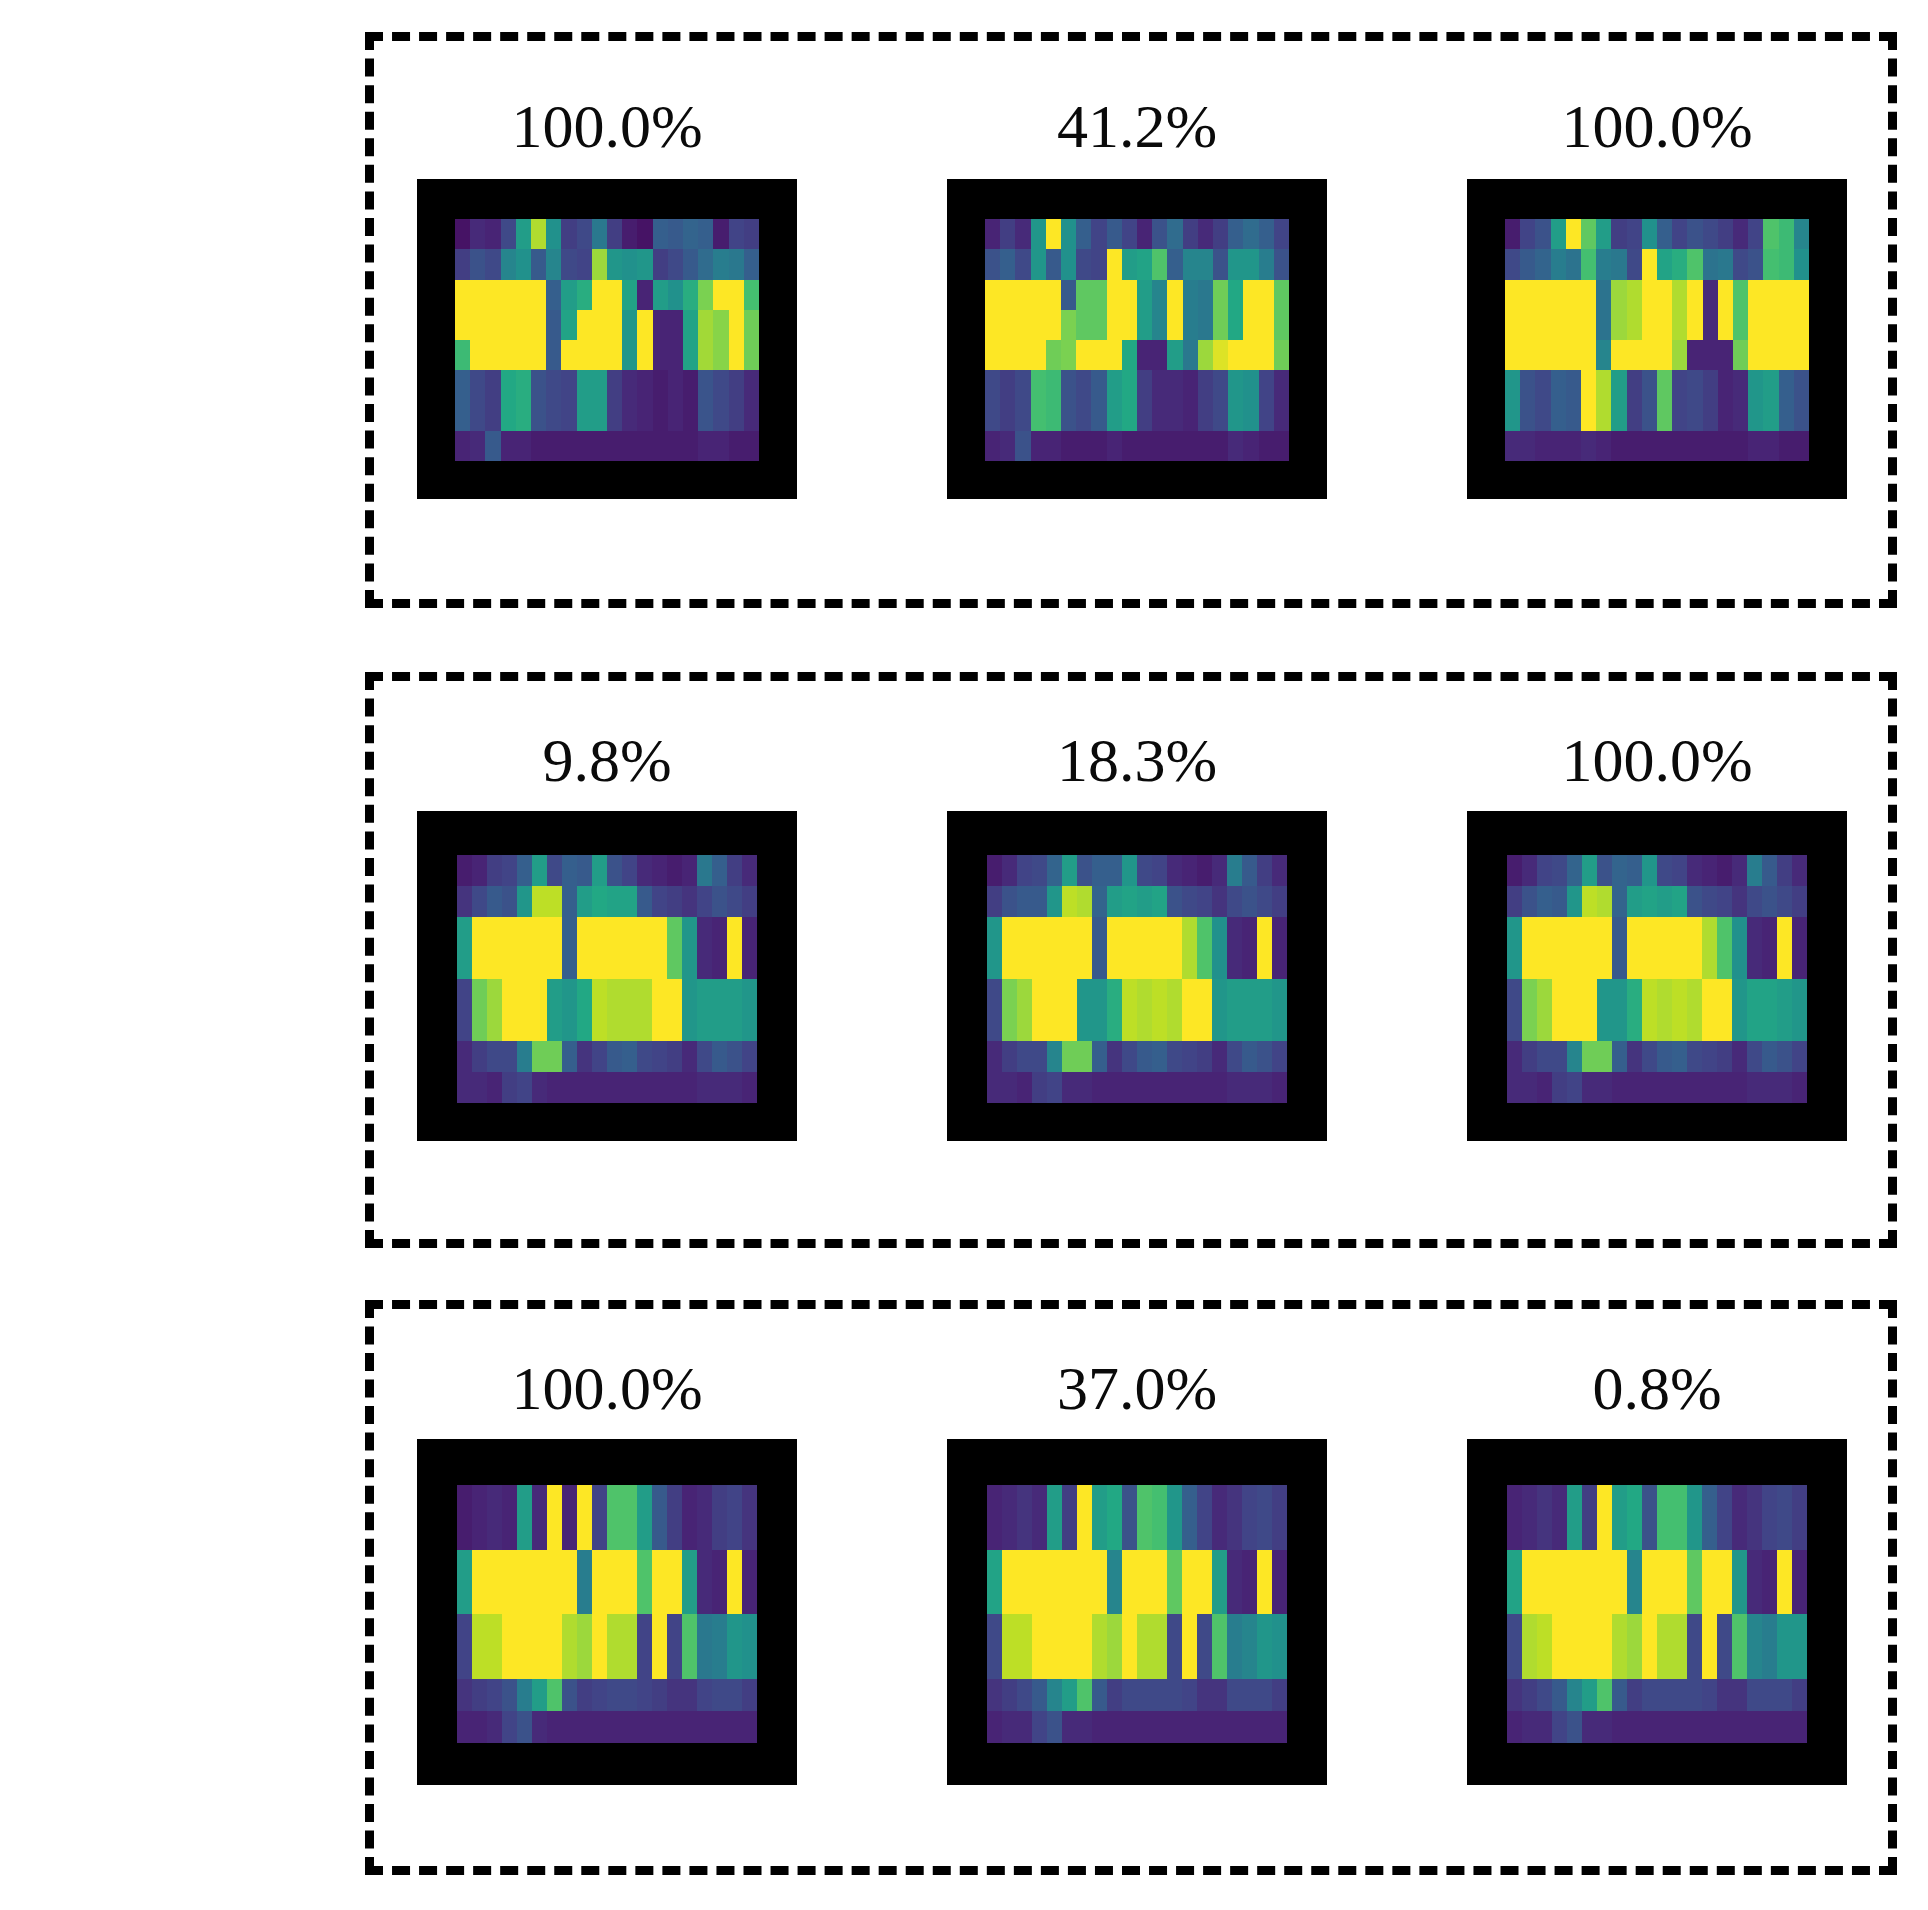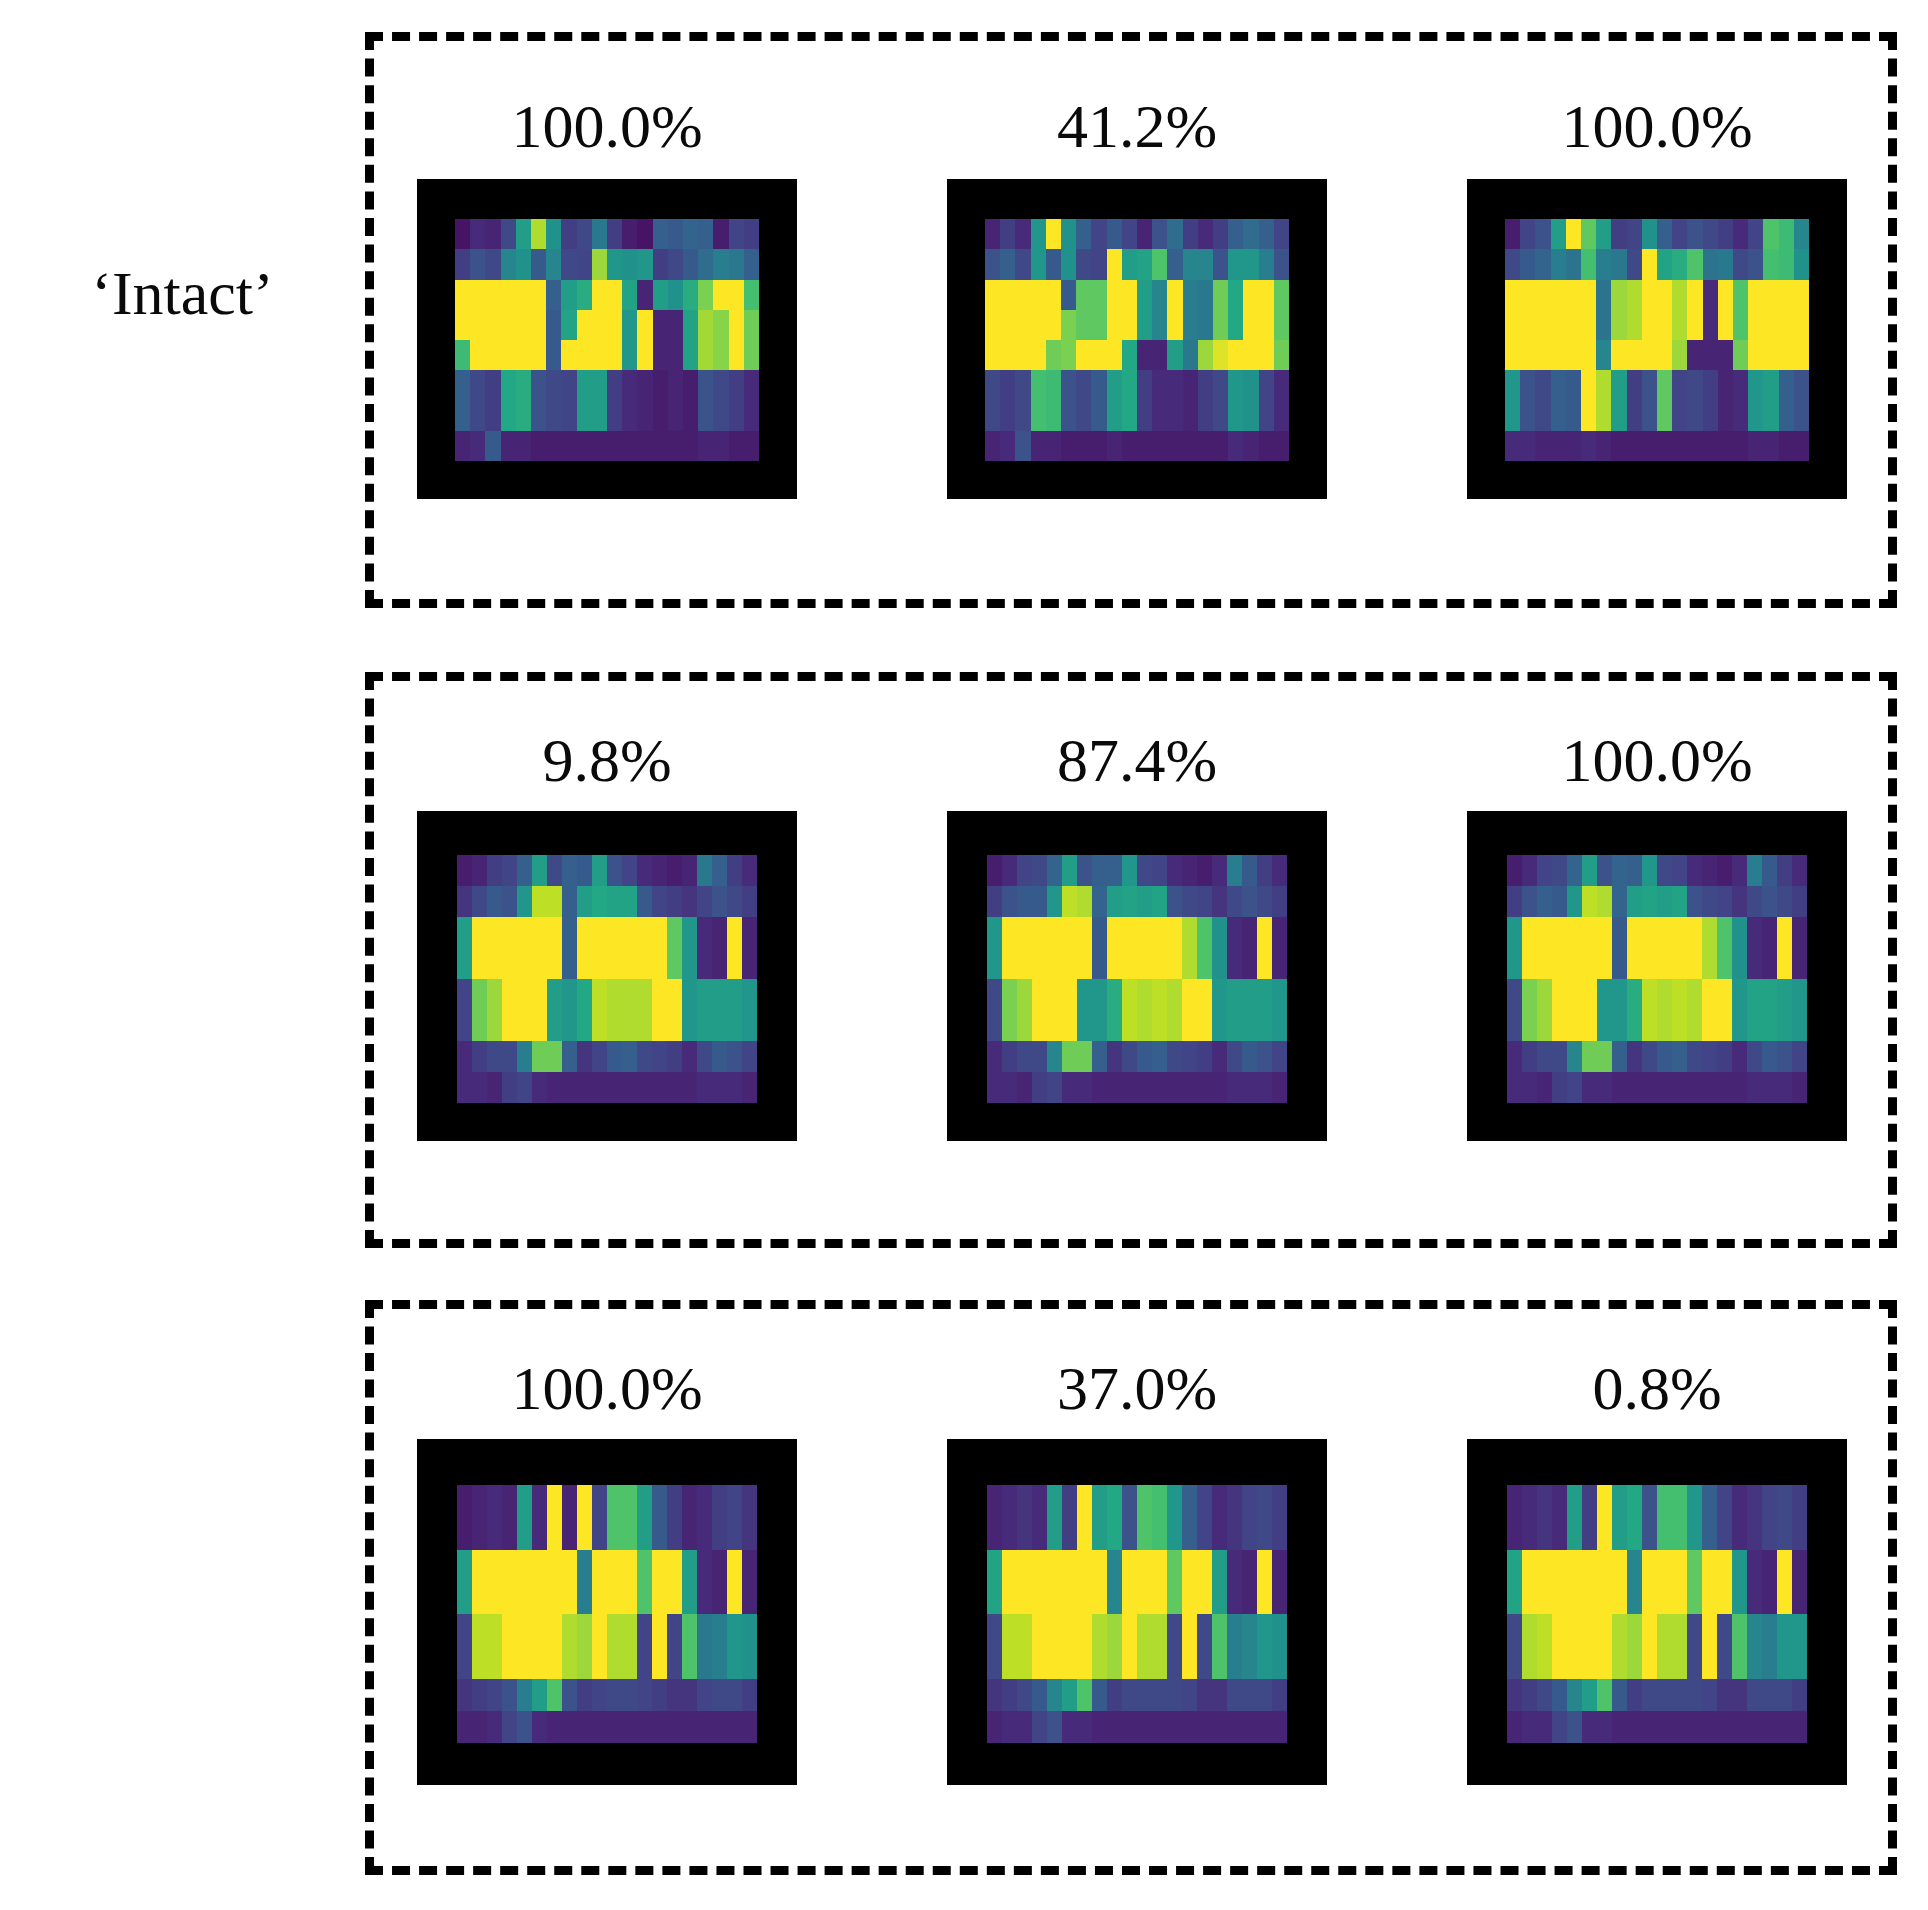--- a/index.html
+++ b/index.html
@@ -83,21 +83,20 @@
   
   .r3 .panel-title { margin-top: 48px; }
   .r3 .tile-frame  { margin-top: 20px; width: 380px; height: 346px; }
   .r3 .tile-grid   { left: 40px; top: 46px; width: 300px; height: 258px; }
 </style>
 </head>
 <body>
 
 <div id="figure">
 
-  <div class="row-label" style="top:262px;">‘Intact’</div>
 
   <div class="group-box r1" style="top:32px; height:576px;">
     <div class="panel" style="left:18px;">
       <div class="panel-title">100.0%</div>
       <div class="tile-frame">
         <div class="tile-grid" style="grid-template-columns: repeat(20, 1fr); grid-template-rows: repeat(8, 1fr);">
             <div class="cell" style="background: rgb(70, 19, 101);"></div>
             <div class="cell" style="background: rgb(71, 42, 121);"></div>
             <div class="cell" style="background: rgb(72, 36, 117);"></div>
             <div class="cell" style="background: rgb(63, 73, 136);"></div>
@@ -759,21 +758,21 @@
             <div class="cell" style="background: rgb(72, 36, 117);"></div>
             <div class="cell" style="background: rgb(72, 36, 117);"></div>
             <div class="cell" style="background: rgb(71, 42, 121);"></div>
             <div class="cell" style="background: rgb(71, 42, 121);"></div>
             <div class="cell" style="background: rgb(71, 42, 121);"></div>
             <div class="cell" style="background: rgb(72, 36, 117);"></div>
           </div>
       </div>
     </div>
     <div class="panel" style="left:548px;">
-      <div class="panel-title">87.4%</div>
+      <div class="panel-title">18.3%</div>
       <div class="tile-frame">
         <div class="tile-grid" style="grid-template-columns: repeat(20, 1fr); grid-template-rows: repeat(8, 1fr);">
             <div class="cell" style="background: rgb(71, 29, 110);"></div>
             <div class="cell" style="background: rgb(71, 42, 121);"></div>
             <div class="cell" style="background: rgb(65, 68, 135);"></div>
             <div class="cell" style="background: rgb(63, 73, 136);"></div>
             <div class="cell" style="background: rgb(51, 100, 141);"></div>
             <div class="cell" style="background: rgb(34, 157, 136);"></div>
             <div class="cell" style="background: rgb(59, 82, 138);"></div>
             <div class="cell" style="background: rgb(53, 95, 141);"></div>

